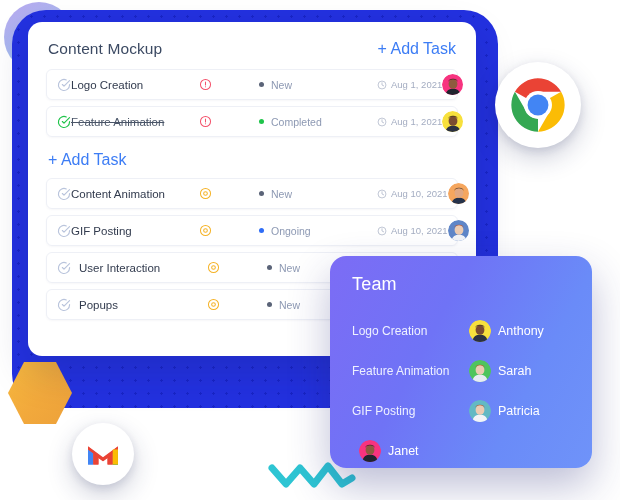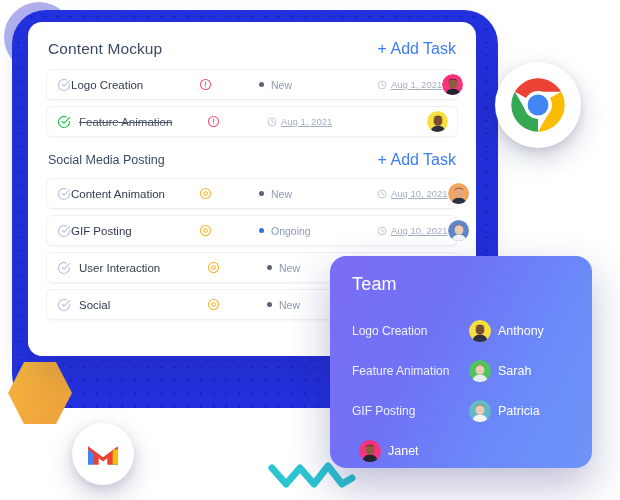--- a/index.html
+++ b/index.html
@@ -80,21 +80,21 @@
     box-shadow: 0 1px 2px rgba(40,50,100,.04);
   }
   .col-check { width: 22px; display:flex; align-items:center; }
   .col-name  { flex: 0 0 128px; font-size: 11.5px; color: #323b4e; }
   .col-name.done { text-decoration: line-through; color:#4a5568; }
   .col-prio  { flex: 0 0 60px; display:flex; align-items:center; }
   .col-status{ flex: 0 0 118px; display:flex; align-items:center; gap:7px; }
   .status-dot{ width: 5px; height: 5px; border-radius:50%; display:inline-block; }
   .status-text { font-size: 10.5px; color:#8d99b3; }
   .col-date  { flex: 1 1 auto; display:flex; align-items:center; gap:4px; }
-  .date-text { font-size: 9.5px; color:#a4adc2; white-space:nowrap;text-decoration:underline; }
+  .date-text { font-size: 9.5px; color:#a4adc2; white-space:nowrap; }
   .col-av    { width: 26px; display:flex; justify-content:flex-end; }
 
   .avatar { width: 21px; height: 21px; border-radius: 50%; overflow:hidden; display:block; }
   .avatar svg { display:block; }
 
   
   .team-card {
     position: absolute; left: 330px; top: 256px;
     width: 262px; height: 212px;
     border-radius: 16px; z-index: 20;
@@ -173,40 +173,43 @@
             </svg>
           </div>
           <div class="col-name done">Feature Animation</div>
           <div class="col-prio">
             <svg width="13" height="13" viewBox="0 0 24 24" fill="none" stroke="#f4526b" stroke-width="1.9">
               <circle cx="12" cy="12" r="9.3"></circle>
               <line x1="12" y1="7.6" x2="12" y2="12.8" stroke-linecap="round"></line>
               <circle cx="12" cy="16.2" r="1.05" fill="#f4526b" stroke="none"></circle>
             </svg>
           </div>
+          <div class="col-status">
+            <span class="status-dot" style="background:#1fc44a"></span>
+            <span class="status-text">Completed</span>
+          </div>
           <div class="col-date">
             <svg width="10" height="10" viewBox="0 0 24 24" fill="none" stroke="#b4bccd" stroke-width="2">
               <circle cx="12" cy="12" r="9.5"></circle>
               <polyline points="12 6.5 12 12 16 14" stroke-linecap="round"></polyline>
             </svg>
             <span class="date-text">Aug 1, 2021</span>
           </div>
           <div class="col-av">
             <span class="avatar">
               <svg width="22" height="22" viewBox="0 0 40 40">
                 <circle cx="20" cy="20" r="20" fill="#f7e03d"></circle>
                 <path d="M6 40 C7 30 13 27 20 27 C27 27 33 30 34 40 Z" fill="#2b3140"></path>
                 <ellipse cx="20" cy="18" rx="8" ry="9" fill="#7a4c31"></ellipse>
                 <path d="M11.5 15 C12 8 28 8 28.5 15 C28.5 11 26 8.5 20 8.5 C14 8.5 11.5 11 11.5 15 Z" fill="#1c1410"></path>
               </svg>
             </span>
           </div>
         </div>
         <div class="section-head">
-          <div class="section-title">Social Media Posting</div>
           <div class="add-task">+ Add Task</div>
         </div>
         <div class="task-row">
           <div class="col-check">
             <svg width="14" height="14" viewBox="0 0 24 24" fill="none" stroke="#b9c4dc" stroke-width="2" stroke-linecap="round" stroke-linejoin="round">
               <path d="M21.5 11.2V12a9.5 9.5 0 1 1-5.6-8.7"></path>
               <polyline points="21.5 4.5 12 14 9.2 11.2"></polyline>
             </svg>
           </div>
           <div class="col-name">Content Animation</div>
@@ -297,21 +300,21 @@
           </div>
           <div class="col-av"></div>
         </div>
         <div class="task-row">
           <div class="col-check">
             <svg width="14" height="14" viewBox="0 0 24 24" fill="none" stroke="#b9c4dc" stroke-width="2" stroke-linecap="round" stroke-linejoin="round">
               <path d="M21.5 11.2V12a9.5 9.5 0 1 1-5.6-8.7"></path>
               <polyline points="21.5 4.5 12 14 9.2 11.2"></polyline>
             </svg>
           </div>
-          <div class="col-name">Social</div>
+          <div class="col-name">Popups</div>
           <div class="col-prio">
             <svg width="13" height="13" viewBox="0 0 24 24" fill="none" stroke="#f5b328" stroke-width="1.9">
               <circle cx="12" cy="12" r="9.3"></circle>
               <circle cx="12" cy="12" r="3.4"></circle>
             </svg>
           </div>
           <div class="col-status">
             <span class="status-dot" style="background:#5b6478"></span>
             <span class="status-text">New</span>
           </div>

